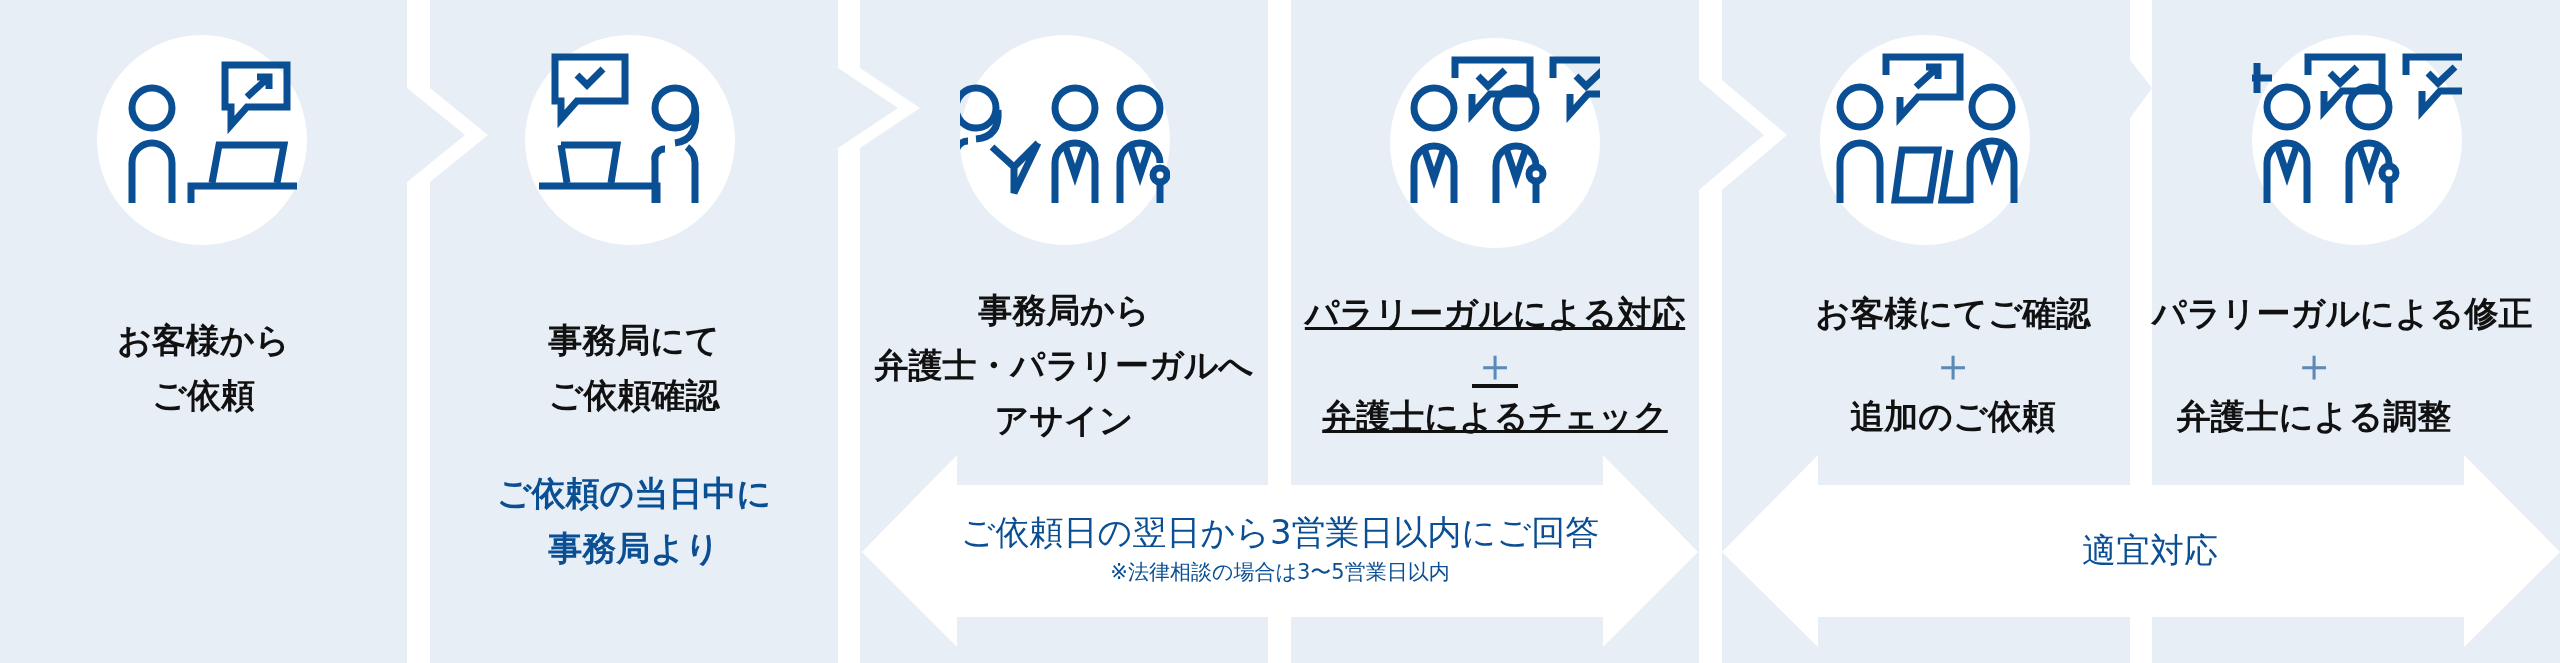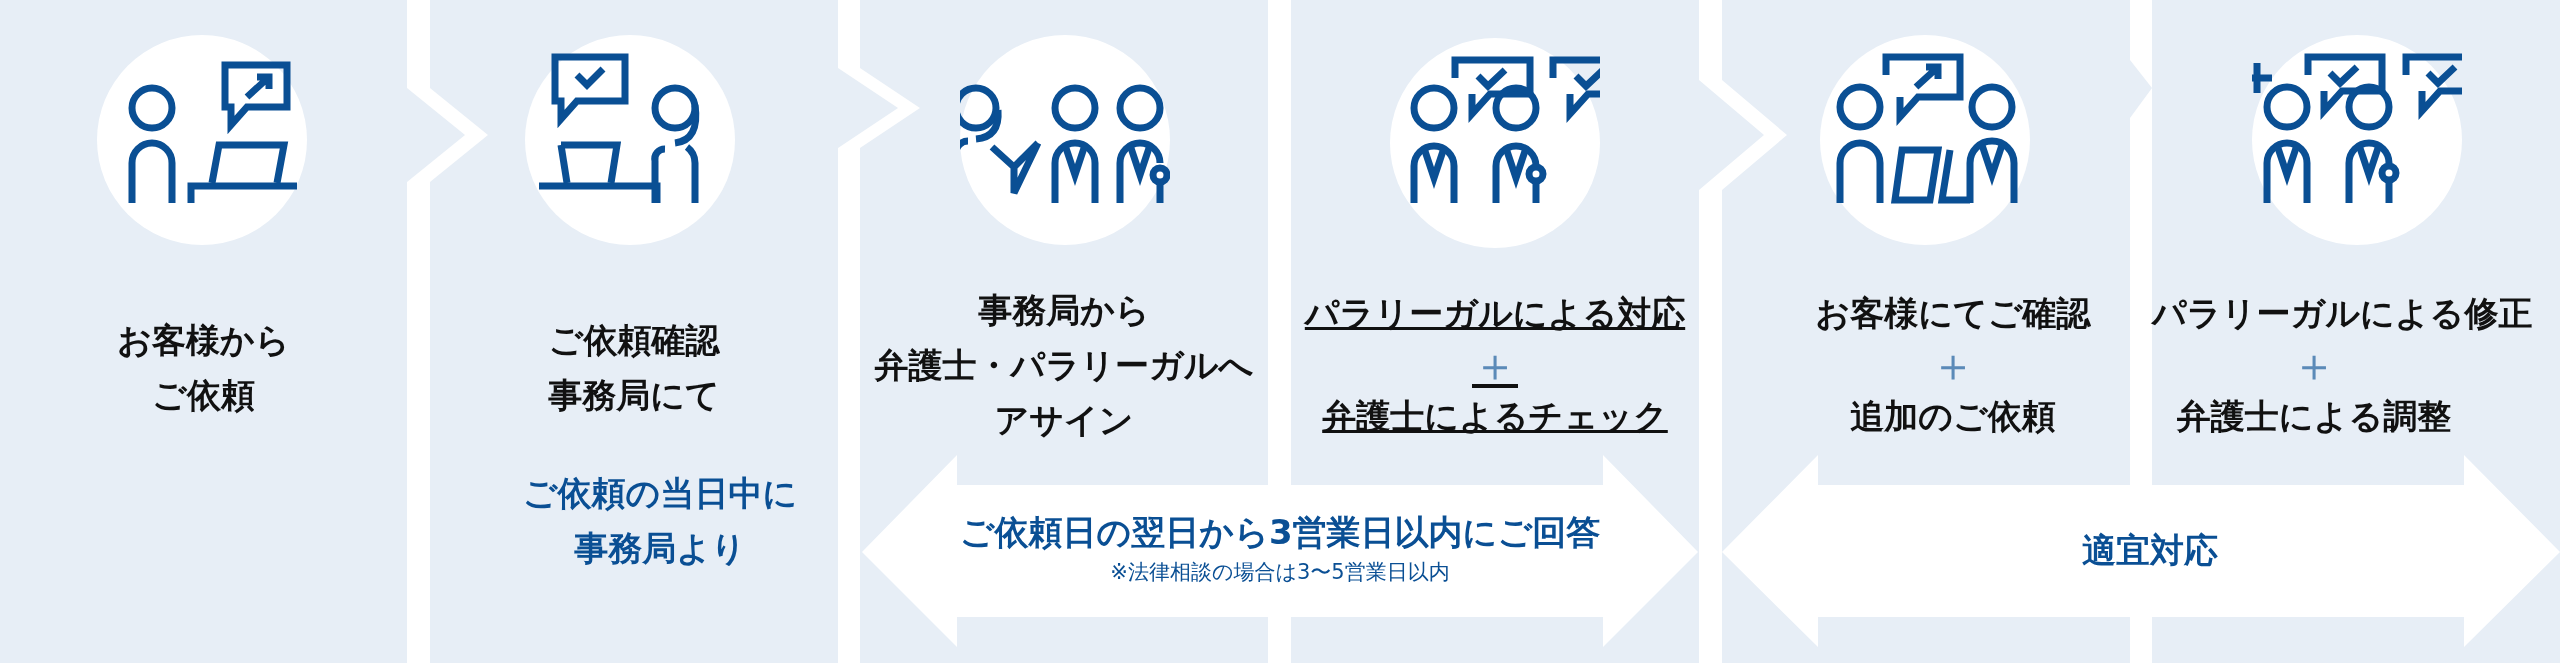--- a/index.html
+++ b/index.html
@@ -5,21 +5,21 @@
   html, body { margin:0; padding:0; }
   body { width:2560px; height:663px; position:relative; overflow:hidden; background:#e7eef6;
          font-family:"DejaVu Sans", "Liberation Sans", sans-serif; }
   .bg-svg { position:absolute; left:0; top:0; }
   .circle { position:absolute; width:210px; height:210px; border-radius:50%; background:#fff; }
   .icon { position:absolute; left:0; top:0; width:210px; height:210px; }
   .title { position:absolute; text-align:center; color:#111; font-weight:bold; font-size:34px; line-height:55px; white-space:nowrap; }
   .plus { color:#5b8ab8; font-weight:normal; font-size:46px; line-height:48px; }
   .note-blue { position:absolute; text-align:center; color:#0a4f94; font-weight:bold; font-size:34px; line-height:55px; white-space:nowrap; }
   .arrow-label { position:absolute; text-align:center; white-space:nowrap; }
-  .arrow-main { color:#0a4f94; font-weight:bold; font-size:34px; line-height:44px; }
+  .arrow-main { color:#0a4f94; font-weight:normal; font-size:34px; line-height:44px; }
   .arrow-sub { color:#0a4f94; font-size:21px; line-height:36px; }
 </style>
 </head>
 <body>
 
 <svg class="bg-svg" width="2560" height="663" viewBox="0 0 2560 663">
 
   <polygon fill="#ffffff" points="407,0 430,0 430,88 488,135 430,182 430,663 407,663 407,182 465,135 407,88"></polygon>
 
   <polygon fill="#ffffff" points="838,0 860,0 860,68 920,108 860,148 860,663 838,663 838,148 898,108 838,68"></polygon>
@@ -125,24 +125,24 @@
     <path d="M137 145 V168"></path>
   </svg>
 </div>
 
 <div class="title" style="left:0; width:407px; top:313px;">
   <div>お客様から</div>
   <div>ご依頼</div>
 </div>
 
 <div class="title" style="left:430px; width:408px; top:313px;">
+  <div>事務局にて</div>
   <div>ご依頼確認</div>
-  <div>事務局にて</div>
 </div>
-<div class="note-blue" style="left:430px; width:408px; top:466px;padding-left:26px;">
+<div class="note-blue" style="left:430px; width:408px; top:466px;">
   <div>ご依頼の当日中に</div>
   <div>事務局より</div>
 </div>
 
 <div class="title" style="left:860px; width:408px; top:283px;">
   <div>事務局から</div>
   <div>弁護士・パラリーガルへ</div>
   <div>アサイン</div>
 </div>
 

